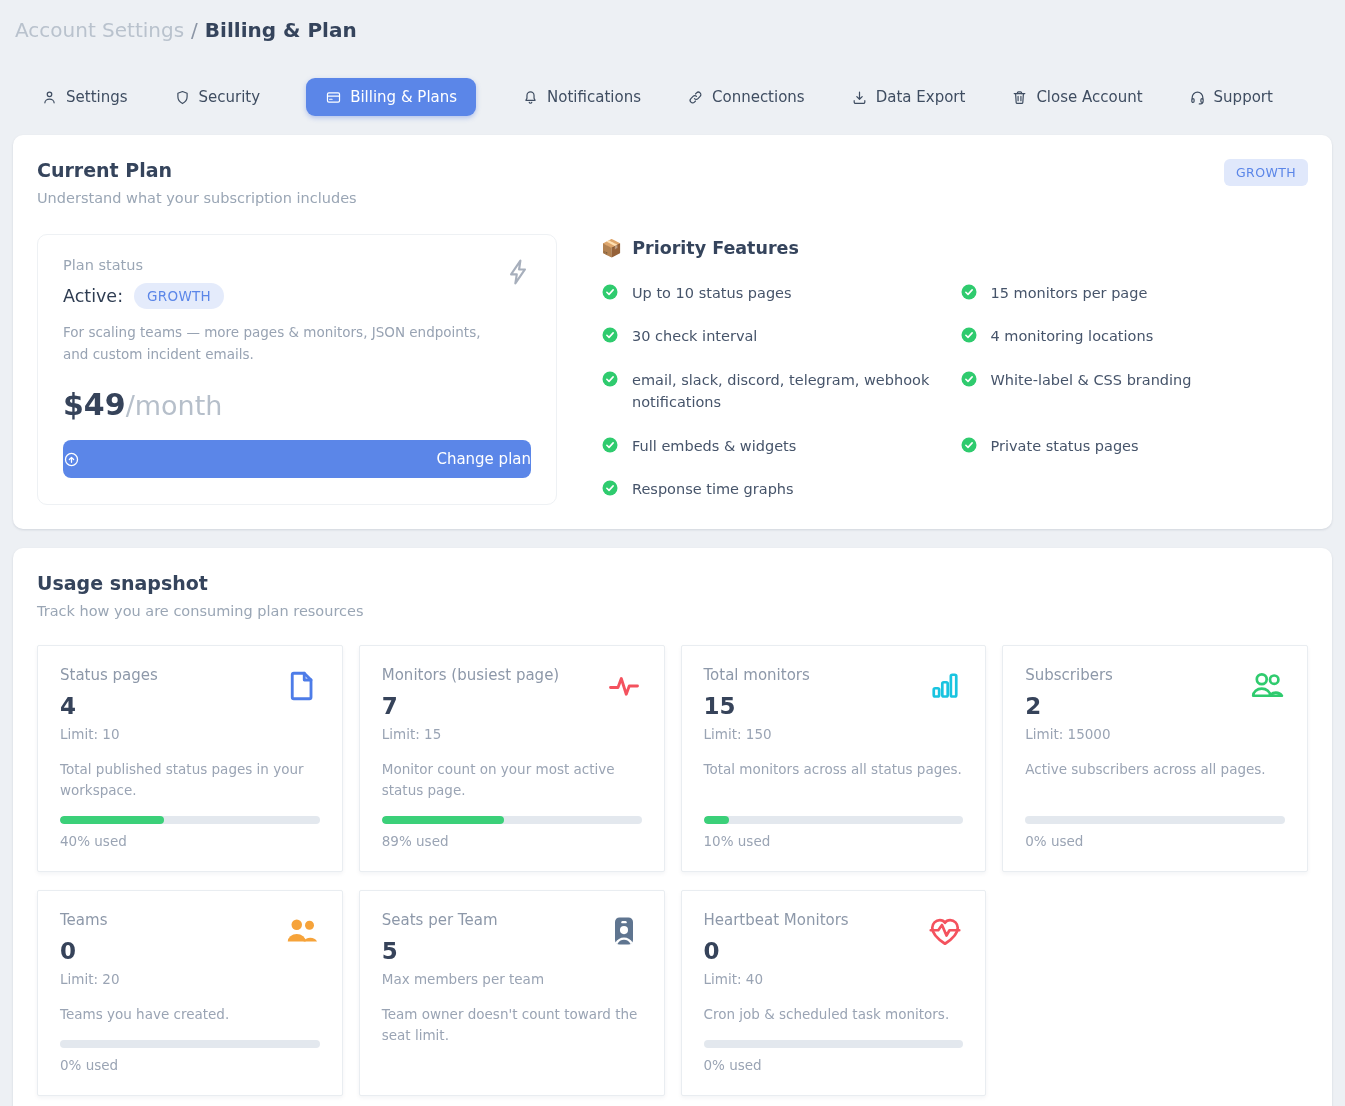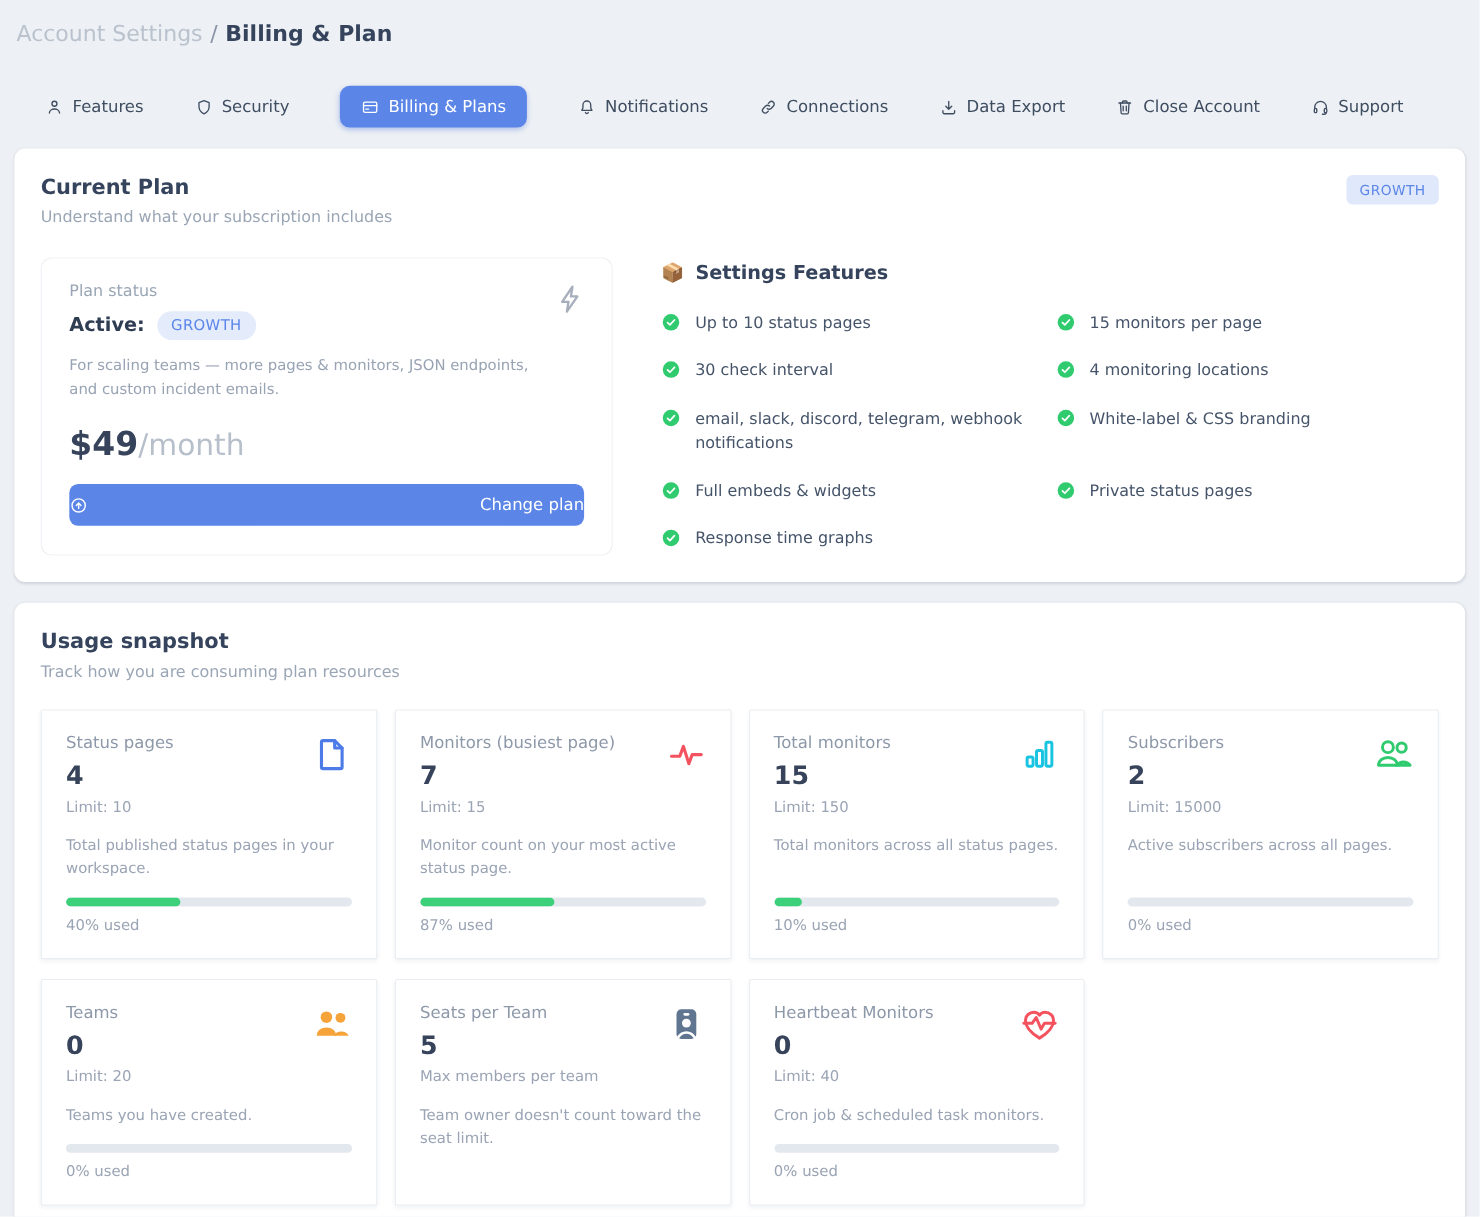--- a/index.html
+++ b/index.html
@@ -35,21 +35,21 @@
   .panel-sub { font-size:14.5px; color:#9aa6b5; margin-top:9px; }
   .plan-badge { background:#e0e8fb; color:#5b86e8; font-size:12.5px; font-weight:500;
                 padding:6px 12px; border-radius:6px; letter-spacing:.4px; }
 
   
   .plan-row { display:flex; gap:44px; margin-top:28px; }
   .status-card { width:520px; flex:none; border:1px solid #eef1f4; border-radius:10px;
                  padding:22px 25px 26px; position:relative; }
   .status-label { font-size:14.5px; color:#9aa6b5; }
   .status-line { display:flex; align-items:center; gap:11px; margin-top:10px; }
-  .status-active { font-size:17.5px; font-weight:700; color:#2f3d52; }
+  .status-active { font-size:17.5px; font-weight:400; color:#2f3d52; }
   .pill { background:#e4ebfb; color:#5b86e8; font-size:13.5px; font-weight:500;
           padding:5px 13px; border-radius:15px; letter-spacing:.3px; }
   .status-desc { margin-top:13px; font-size:13.5px; color:#98a3b3; line-height:1.6;
                  max-width:430px; }
   .price-line { margin-top:22px; }
   .price { font-size:30px; font-weight:700; color:#36435a; }
   .period { font-size:27px; color:#b6bfca; }
   .change-btn { margin-top:18px; width:100%; height:38px; background:#5b86e8; color:#fff;
                 border:none; border-radius:8px; font-size:15px; font-weight:500;
                 font-family:inherit; display:flex; align-items:center; justify-content:space-between;
@@ -97,21 +97,21 @@
     <span class="sep">/</span>
     <span class="current">Billing &amp; Plan</span>
   </div>
 
   <div class="tabs">
     <div class="tab">
       <svg viewBox="0 0 24 24">
           <circle cx="12" cy="7.5" r="3.2"></circle>
           <path d="M5.5 19.5a6.5 5.3 0 0 1 13 0"></path>
         </svg>
-      <span>Features</span>
+      <span>Settings</span>
     </div>
     <div class="tab">
       <svg viewBox="0 0 24 24">
           <path d="M12 3.5 18.5 6v5c0 4.3-2.8 7.6-6.5 9.5C8.3 18.6 5.5 15.3 5.5 11V6z"></path>
         </svg>
       <span>Security</span>
     </div>
     <div class="tab active">
       <svg viewBox="0 0 24 24">
           <rect x="3.5" y="5.5" width="17" height="13" rx="2"></rect>
@@ -190,21 +190,21 @@
               <circle cx="12" cy="12" r="8.5"></circle>
               <path d="M12 16v-7M12 9l-3 3M12 9l3 3"></path>
             </svg>
           <span>Change plan</span>
         </button>
       </div>
 
       <div class="features">
         <div class="feat-head">
           <span class="feat-emoji">📦</span>
-          <span>Settings Features</span>
+          <span>Priority Features</span>
         </div>
         <div class="feat-grid" id="feat-grid">
             <div class="feat-item">
               <svg viewBox="0 0 24 24">
                 <circle cx="12" cy="12" r="10" fill="#2fcb6e"></circle>
                 <polyline points="7.8,12.4 10.7,15.2 16.2,9.2" fill="none" stroke="#fff" stroke-width="2.1" stroke-linecap="round" stroke-linejoin="round"></polyline>
               </svg>
               <span>Up to 10 status pages</span>
             </div>
             <div class="feat-item">
@@ -309,21 +309,21 @@
           <span class="ucard-icon">
             <svg viewBox="0 0 24 24" fill="none" stroke="#f4525e" stroke-width="1.9" stroke-linecap="round" stroke-linejoin="round">
                 <polyline points="3,13 8,13 10.2,7 13.5,17.5 15.5,12 21,12"></polyline>
               </svg>
           </span>
         </div>
         <div class="ucard-desc">Monitor count on your most active status page.</div>
         <div class="bar">
             <div class="bar-fill" style="width: 47%;"></div>
           </div>
-        <div class="upct">87% used</div>
+        <div class="upct">89% used</div>
       </div>
 
       <div class="ucard">
         <div class="ucard-head">
           <div>
             <div class="ucard-title">Total monitors</div>
             <div class="ucard-value">15</div>
             <div class="ucard-limit">Limit: 150</div>
           </div>
           <span class="ucard-icon">

